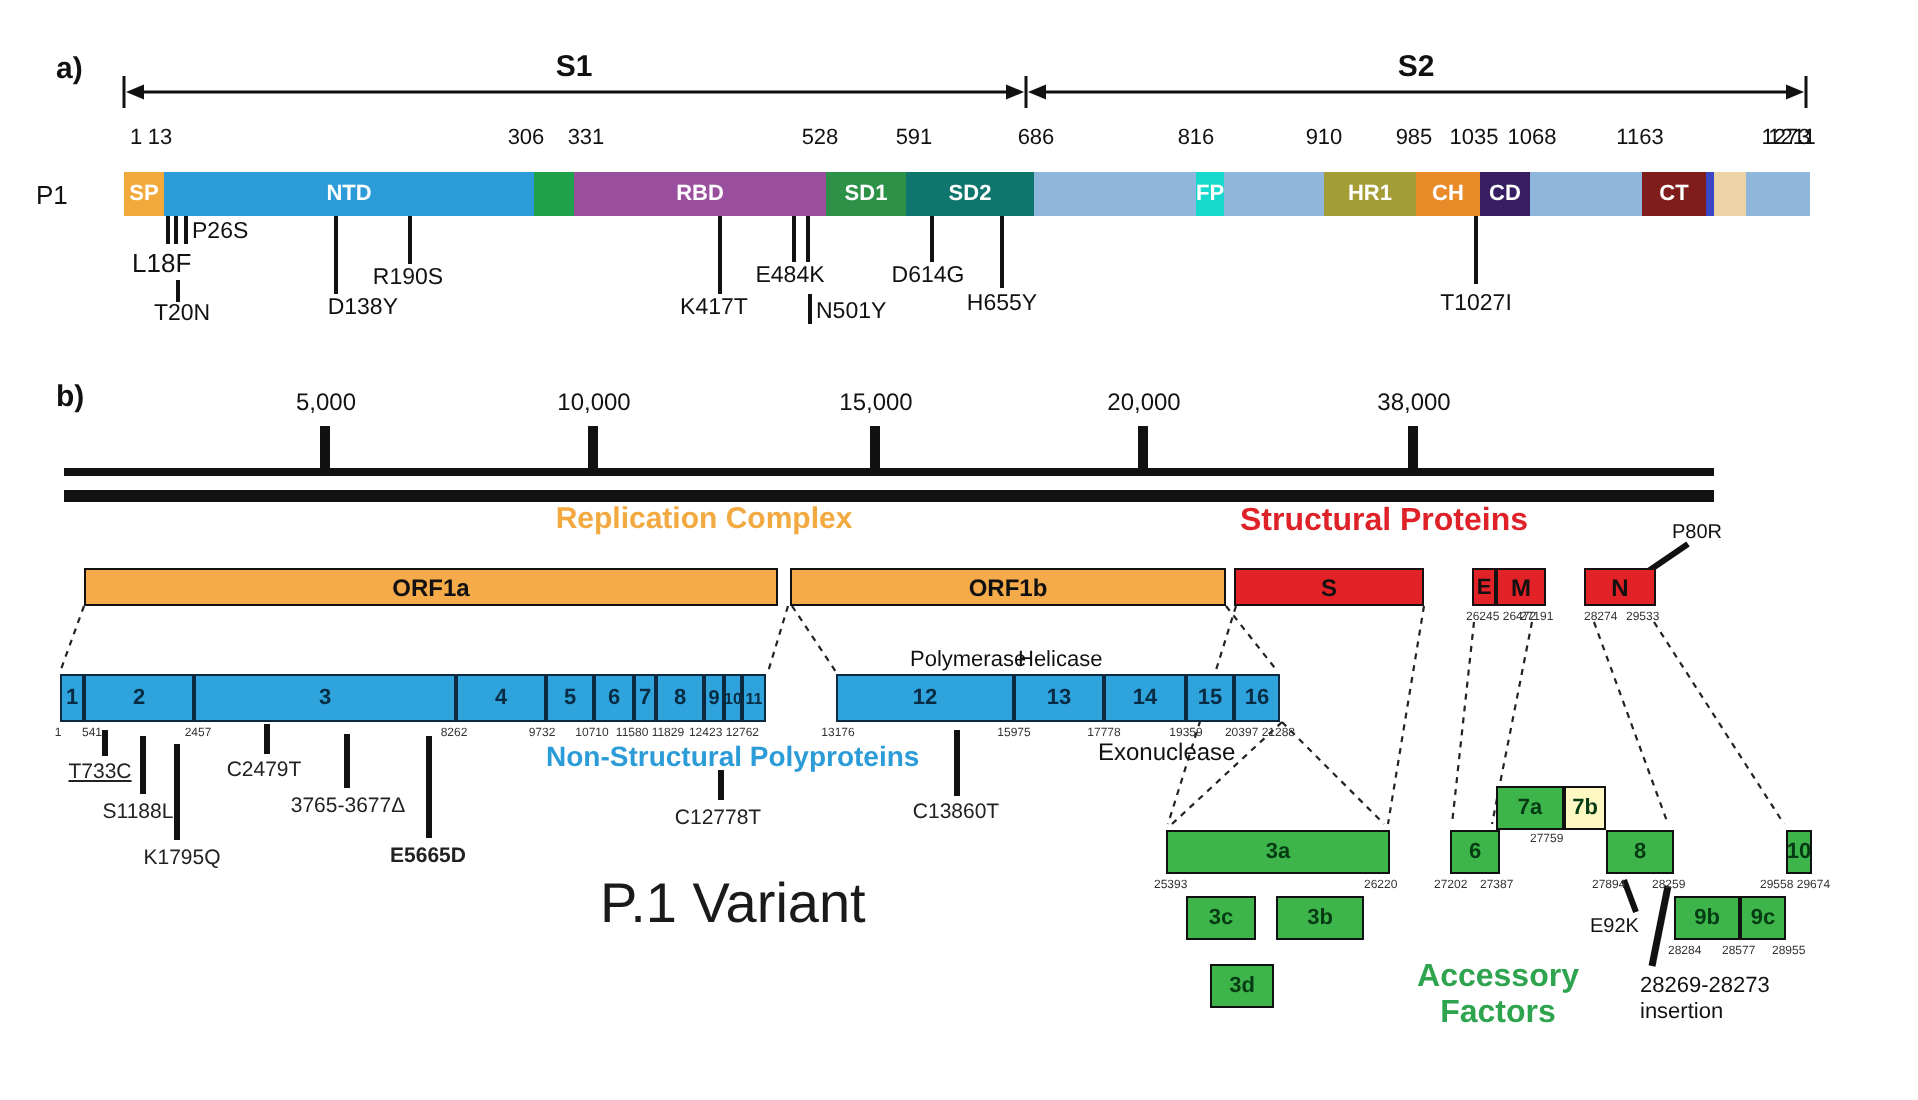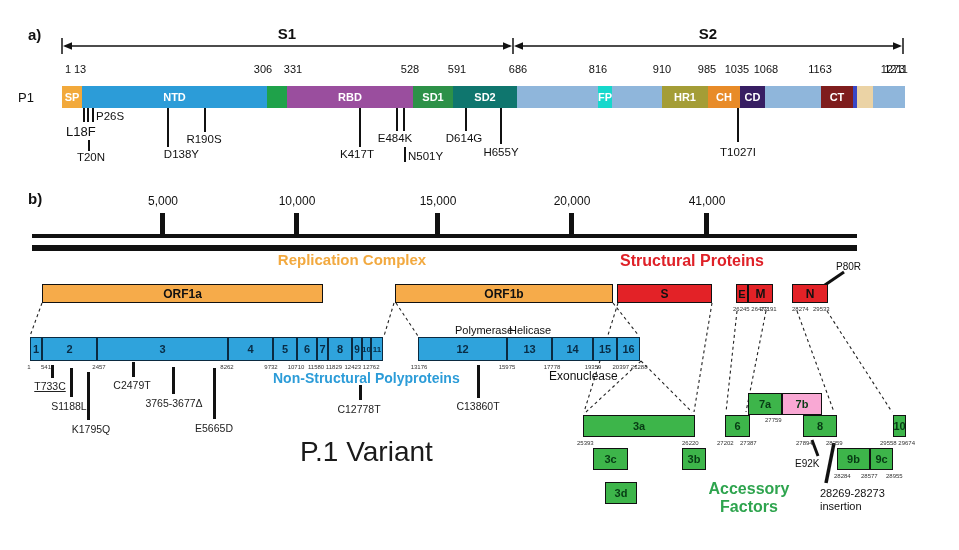--- a/index.html
+++ b/index.html
@@ -131,34 +131,34 @@
   <span class="mutA cc" style="left:444px;top:132px;width:40px;">D614G</span>
   <span class="mutA cc" style="left:481px;top:146px;width:40px;">H655Y</span>
   <span class="mutA cc" style="left:716px;top:146px;width:44px;">T1027I</span>
 
   <div class="abs" style="left:28px;top:190px;font-weight:bold;font-size:15px;">b)</div>
 
   <span class="pos" style="left:163px;top:194px;font-size:12px;">5,000</span>
   <span class="pos" style="left:297px;top:194px;font-size:12px;">10,000</span>
   <span class="pos" style="left:438px;top:194px;font-size:12px;">15,000</span>
   <span class="pos" style="left:572px;top:194px;font-size:12px;">20,000</span>
-  <span class="pos" style="left:707px;top:194px;font-size:12px;">41,000</span>
+  <span class="pos" style="left:707px;top:194px;font-size:12px;">38,000</span>
   <div class="abs" style="left:160px;top:213px;width:5px;height:21px;background:#111;"></div>
   <div class="abs" style="left:294px;top:213px;width:5px;height:21px;background:#111;"></div>
   <div class="abs" style="left:435px;top:213px;width:5px;height:21px;background:#111;"></div>
   <div class="abs" style="left:569px;top:213px;width:5px;height:21px;background:#111;"></div>
   <div class="abs" style="left:704px;top:213px;width:5px;height:21px;background:#111;"></div>
   <div class="abs" style="left:32px;top:234px;width:825px;height:4px;background:#111;"></div>
   <div class="abs" style="left:32px;top:245px;width:825px;height:6px;background:#111;"></div>
 
   <div class="abs" style="left:612px;top:252px;width:160px;text-align:center;font-weight:bold;font-size:16px;color:#DF2128;">Structural Proteins</div>
   <div class="abs" style="left:272px;top:251px;width:160px;text-align:center;font-weight:bold;font-size:15px;color:#F2A93F;">Replication Complex</div>
   <span class="abs" style="left:836px;top:261px;font-size:10px;">P80R</span>
 
-  <div class="orfbox" style="left:42px;width:281px;background:#F6AB4A;">ORF1a</div>
+  <div class="orfbox" style="left:42px;width:347px;background:#F6AB4A;">ORF1a</div>
   <div class="orfbox" style="left:395px;width:218px;background:#F6AB4A;">ORF1b</div>
   <div class="orfbox" style="left:617px;width:95px;background:#E32227;">S</div>
   <div class="orfbox" style="left:736px;width:12px;background:#E32227;font-size:11px;">E</div>
   <div class="orfbox" style="left:748px;width:25px;background:#E32227;">M</div>
   <div class="orfbox" style="left:792px;width:36px;background:#E32227;">N</div>
   <span class="tiny" style="left:733px;top:306px;">26245 26472</span>
   <span class="tiny" style="left:760px;top:306px;">27191</span>
   <span class="tiny" style="left:792px;top:306px;">28274</span>
   <span class="tiny" style="left:813px;top:306px;">29533</span>
 
@@ -206,33 +206,33 @@
   <div class="tickB" style="left:172px;top:367px;height:27px;"></div>
   <div class="tickB" style="left:213px;top:368px;height:51px;"></div>
   <div class="tickB" style="left:359px;top:385px;height:15px;"></div>
   <div class="tickB" style="left:477px;top:365px;height:33px;"></div>
 
   <span class="mutB cc abs" style="left:30px;top:380px;width:40px;text-decoration:underline;">T733C</span>
   <span class="mutB cc abs" style="left:49px;top:400px;width:40px;">S1188L</span>
   <span class="mutB cc abs" style="left:71px;top:423px;width:40px;">K1795Q</span>
   <span class="mutB cc abs" style="left:112px;top:379px;width:40px;">C2479T</span>
   <span class="mutB cc abs" style="left:144px;top:397px;width:60px;">3765-3677Δ</span>
-  <span class="mutB cc abs" style="left:194px;top:422px;width:40px;">E5665D</span>
+  <span class="mutB cc abs" style="left:194px;top:422px;width:40px;font-weight:bold;">E5665D</span>
   <span class="mutB cc abs" style="left:337px;top:403px;width:44px;">C12778T</span>
   <span class="mutB cc abs" style="left:456px;top:400px;width:44px;">C13860T</span>
 
   <div class="abs" style="left:300px;top:436px;font-size:28px;color:#1a1a1a;">P.1 Variant</div>
 
   <div class="accbox" style="left:583px;top:415px;width:112px;background:#3DB54A;">3a</div>
   <div class="accbox" style="left:593px;top:448px;width:35px;background:#3DB54A;">3c</div>
-  <div class="accbox" style="left:638px;top:448px;width:24px;background:#3DB54A;margin-left:44px;">3b</div>
+  <div class="accbox" style="left:638px;top:448px;width:44px;background:#3DB54A;">3b</div>
   <div class="accbox" style="left:605px;top:482px;width:32px;background:#3DB54A;">3d</div>
   <div class="accbox" style="left:725px;top:415px;width:25px;background:#3DB54A;">6</div>
   <div class="accbox" style="left:748px;top:393px;width:34px;background:#3DB54A;">7a</div>
-  <div class="accbox" style="left:782px;top:393px;width:40px;background:#f9a8d4;">7b</div>
+  <div class="accbox" style="left:782px;top:393px;width:21px;background:#fef9c3;">7b</div>
   <div class="accbox" style="left:803px;top:415px;width:34px;background:#3DB54A;">8</div>
   <div class="accbox" style="left:837px;top:448px;width:33px;background:#3DB54A;">9b</div>
   <div class="accbox" style="left:870px;top:448px;width:23px;background:#3DB54A;">9c</div>
   <div class="accbox" style="left:893px;top:415px;width:13px;background:#3DB54A;">10</div>
 
   <span class="tiny" style="left:577px;top:440px;">25393</span>
   <span class="tiny" style="left:682px;top:440px;">26220</span>
   <span class="tiny" style="left:717px;top:440px;">27202</span>
   <span class="tiny" style="left:740px;top:440px;">27387</span>
   <span class="tiny" style="left:765px;top:417px;">27759</span>

